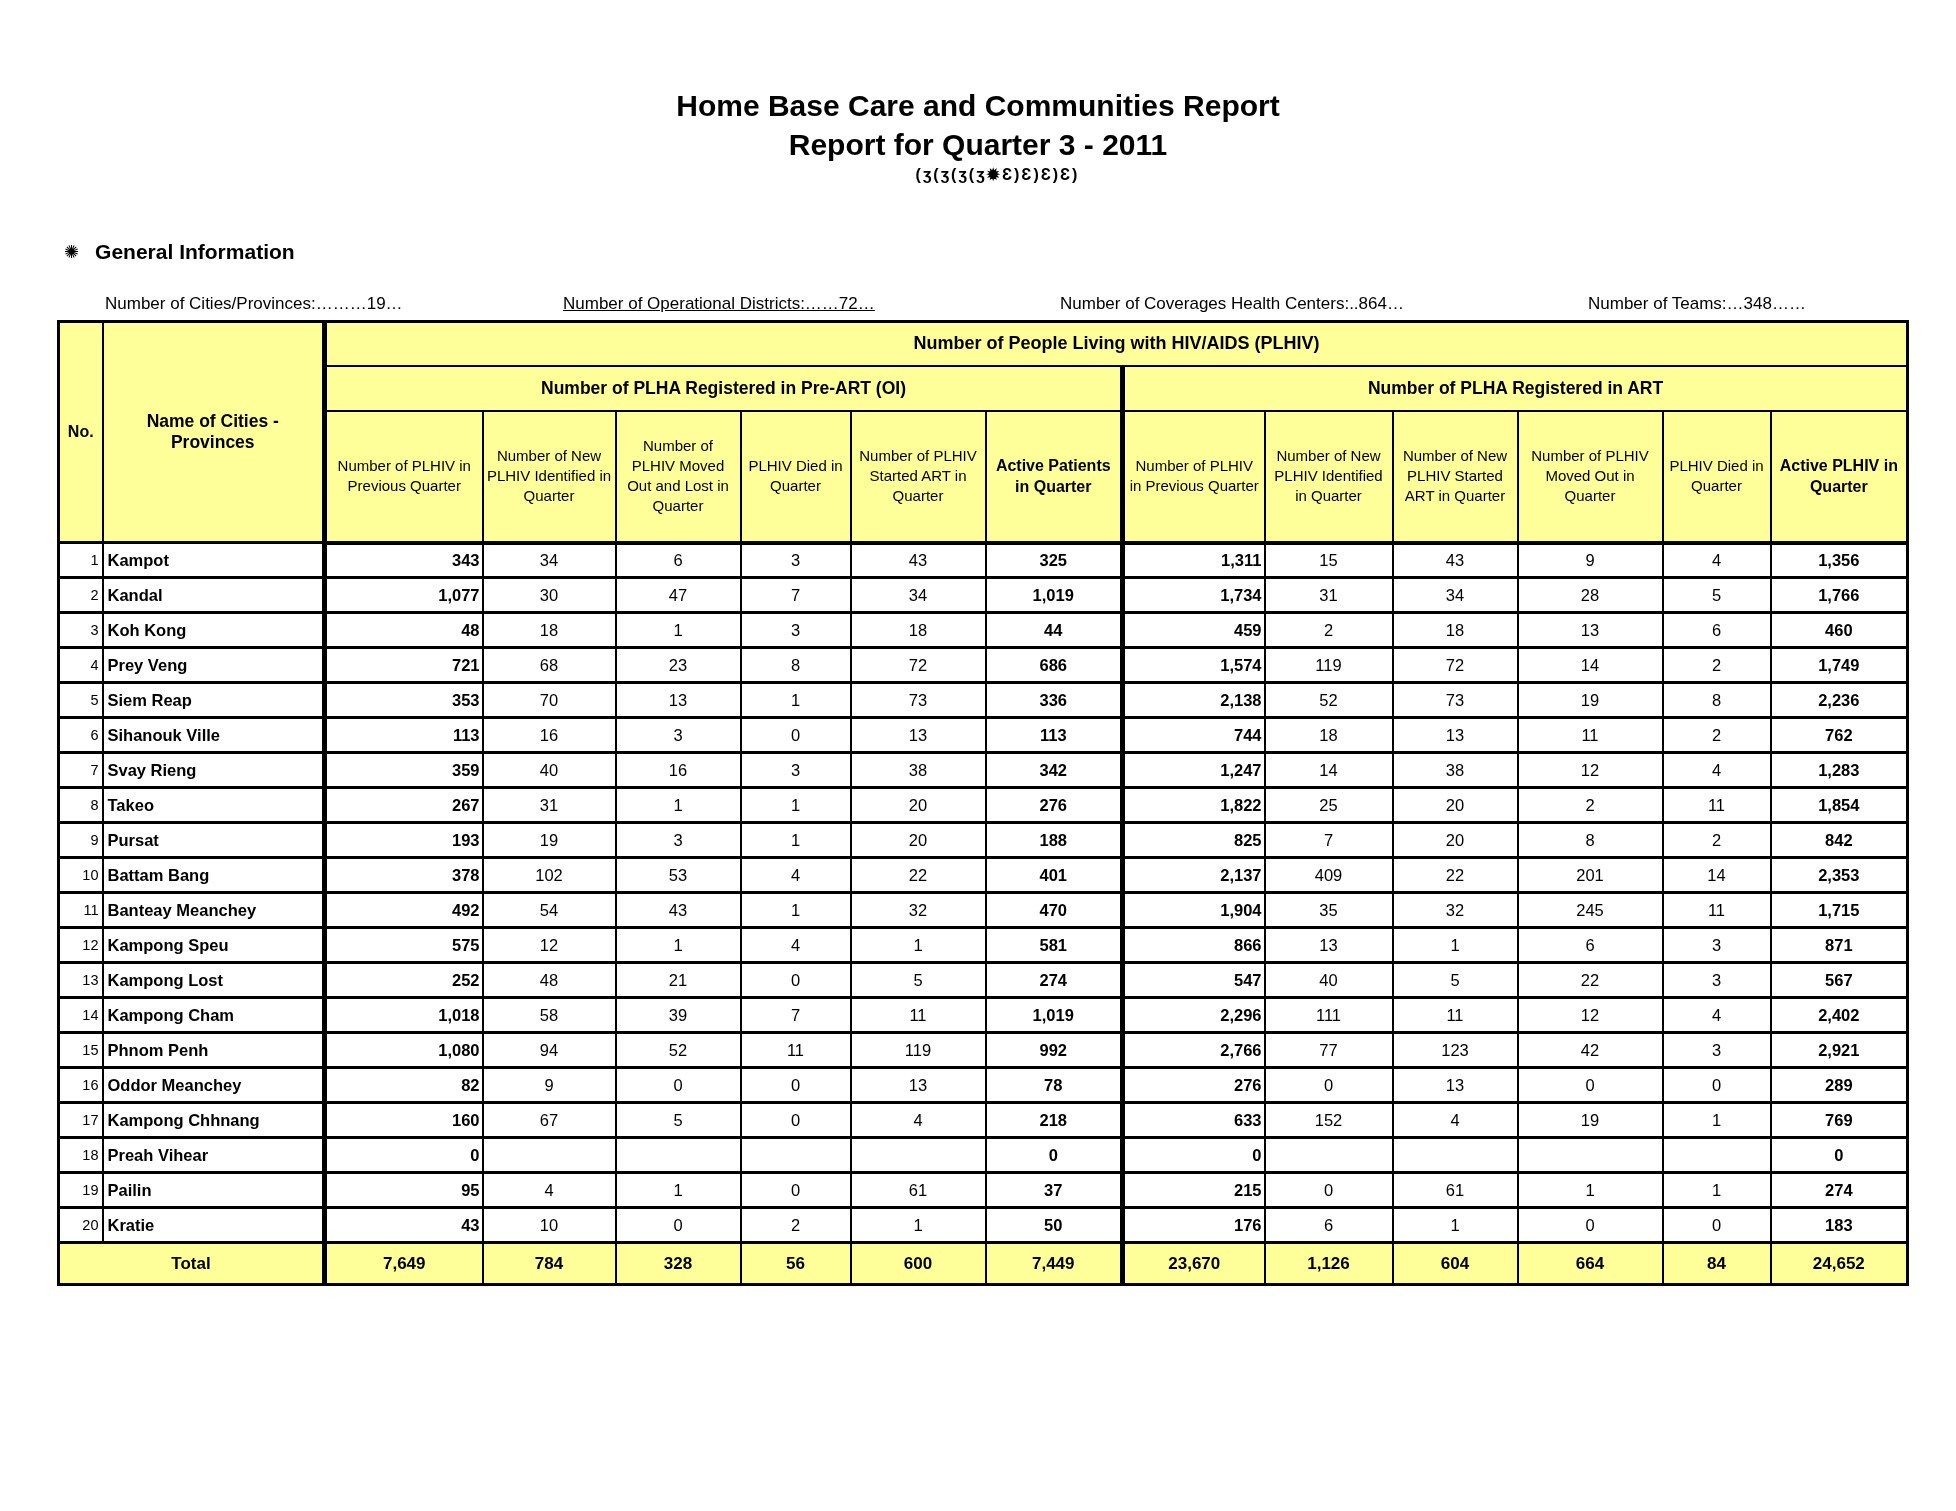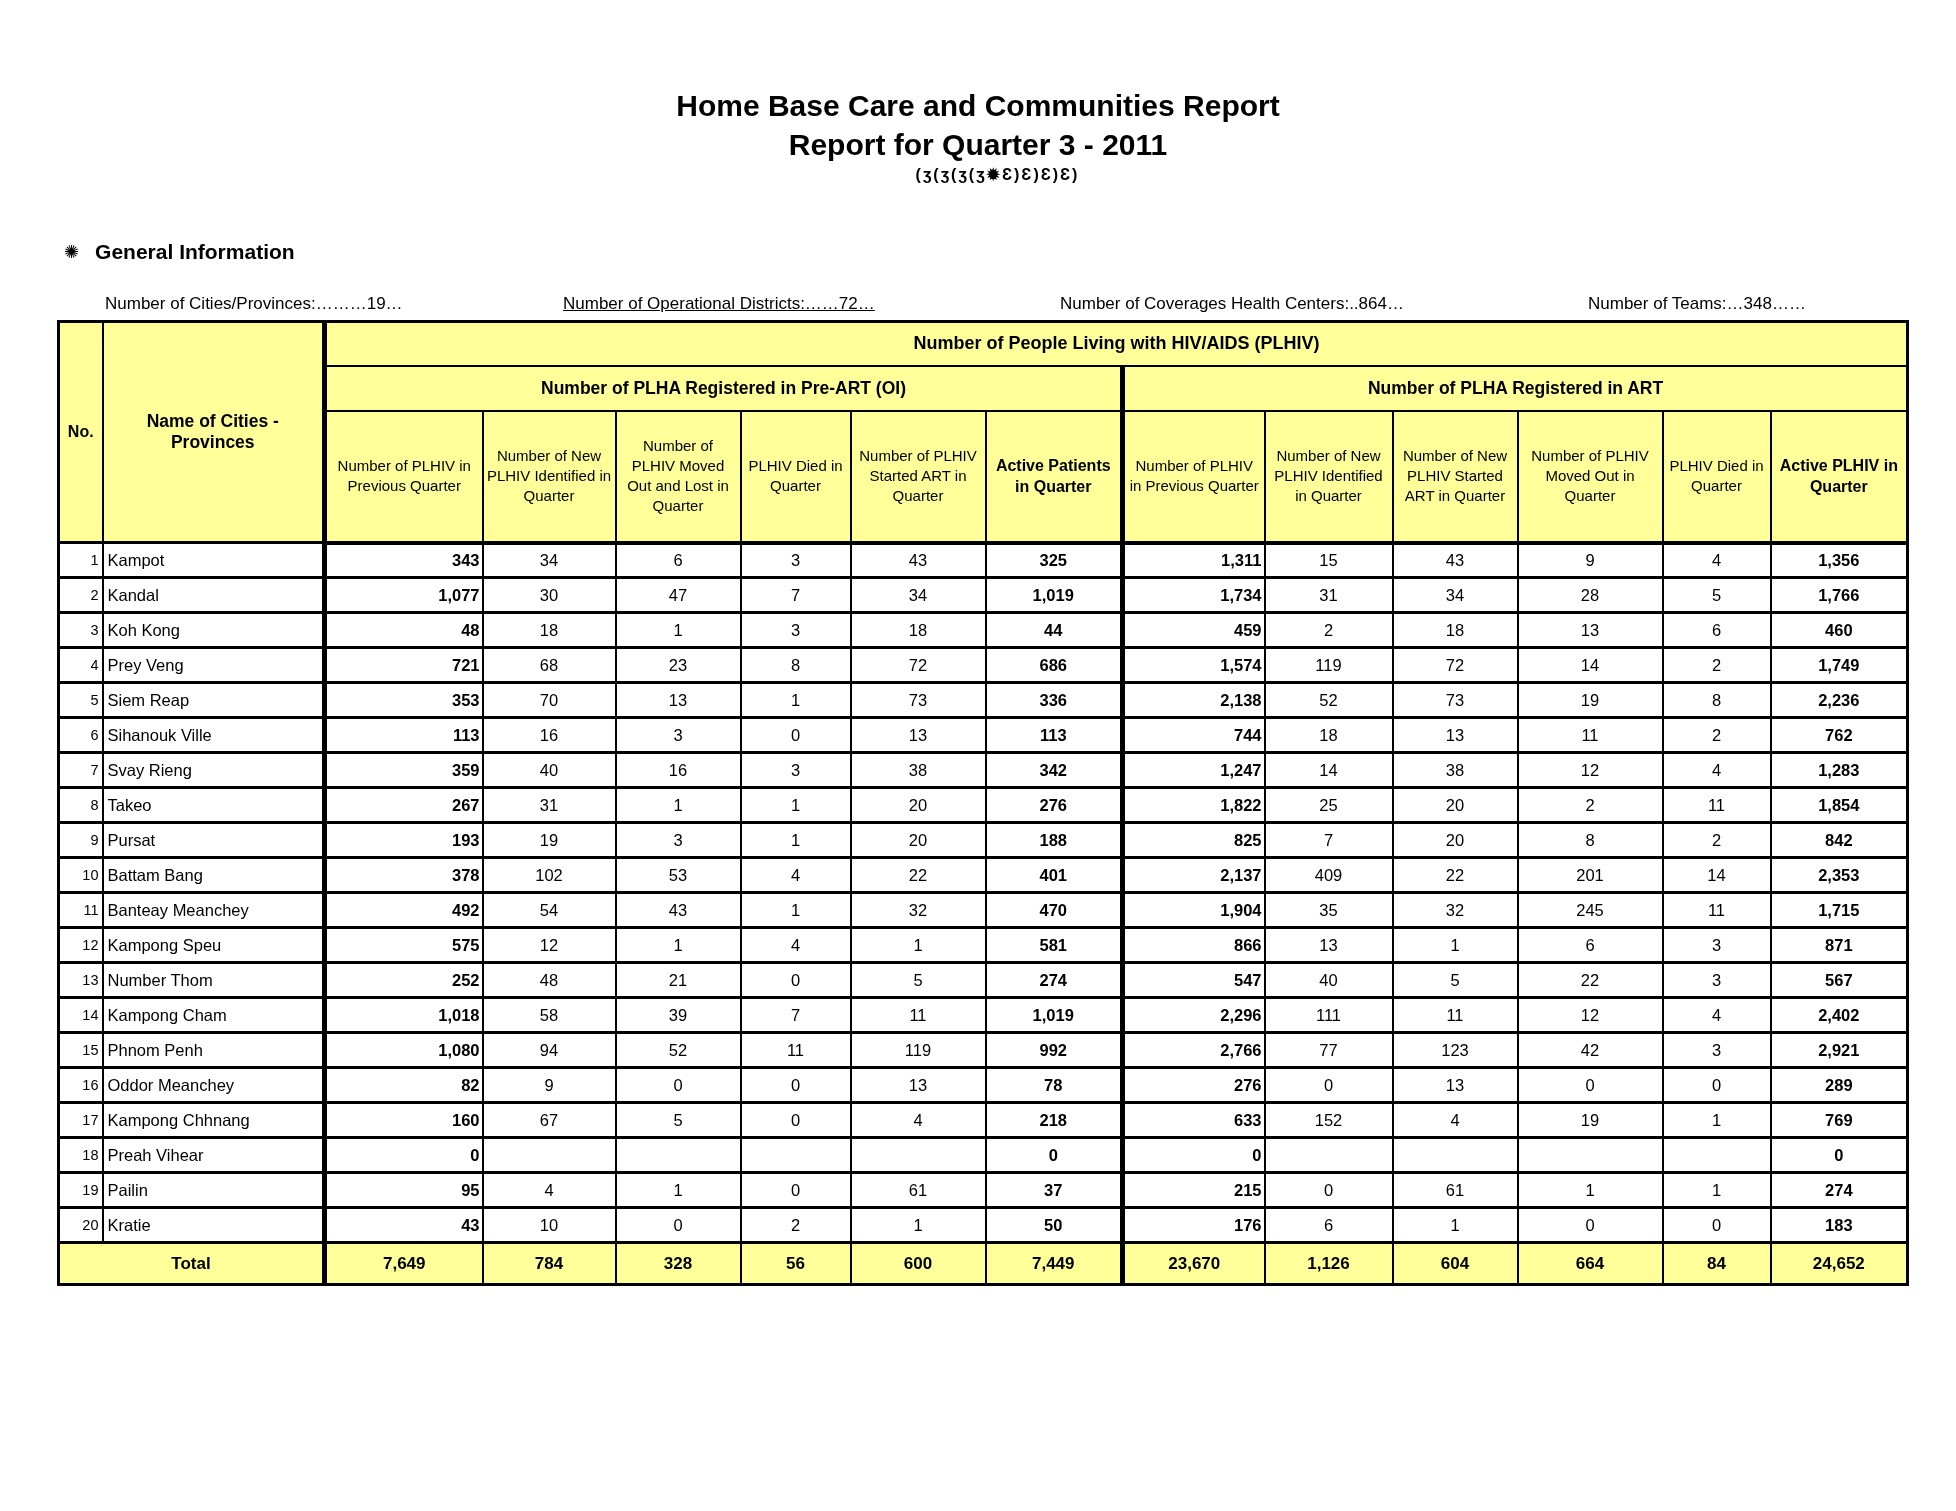--- a/index.html
+++ b/index.html
@@ -36,21 +36,21 @@
   .top-h { font-size:18px; font-weight:bold; height:44px; }
   .grp-h { font-size:17.5px; font-weight:bold; height:45px; }
   .col-h { font-size:15px; font-weight:normal; height:132px; line-height:1.32; padding:2px 3px; border-bottom:4px solid #000; }
   .col-h.hb { font-weight:bold; font-size:16px; }
   .no-h { font-size:16px; font-weight:bold; }
   .name-h { font-size:17.5px; font-weight:bold; }
 
   td { height:35px; font-size:16.5px; background:#fff; vertical-align:middle;
        border-top:3px solid #000; border-bottom:3px solid #000; }
   .c-no   { text-align:right; font-size:14.5px; font-weight:normal; padding-right:3px; }
-  .c-name { text-align:left; font-weight:normal; padding-left:4px; white-space:nowrap; }
+  .c-name { text-align:left; font-weight:bold; padding-left:4px; white-space:nowrap; }
   .num-r  { text-align:right; font-weight:bold; padding-right:2px; }
   .num-c  { text-align:center; font-weight:normal; }
   .num-b  { text-align:center; font-weight:bold; }
   .gsep   { border-left:5px solid #000; }
   tr.total-row td { background:var(--hdr-bg); font-weight:bold; text-align:center;
                     height:42px; font-size:17px; border-top:3px solid #000; }
   tr.total-row td.t-label { text-align:center; }
 </style>
 </head>
 <body>
@@ -306,21 +306,21 @@
           <td class="num-b">581</td>
           <td class="num-r gsep">866</td>
           <td class="num-c">13</td>
           <td class="num-c">1</td>
           <td class="num-c">6</td>
           <td class="num-c">3</td>
           <td class="num-b">871</td>
         </tr>
         <tr>
           <td class="c-no">13</td>
-          <td class="c-name">Number Thom</td>
+          <td class="c-name">Kampong Lost</td>
           <td class="num-r gsep">252</td>
           <td class="num-c">48</td>
           <td class="num-c">21</td>
           <td class="num-c">0</td>
           <td class="num-c">5</td>
           <td class="num-b">274</td>
           <td class="num-r gsep">547</td>
           <td class="num-c">40</td>
           <td class="num-c">5</td>
           <td class="num-c">22</td>

